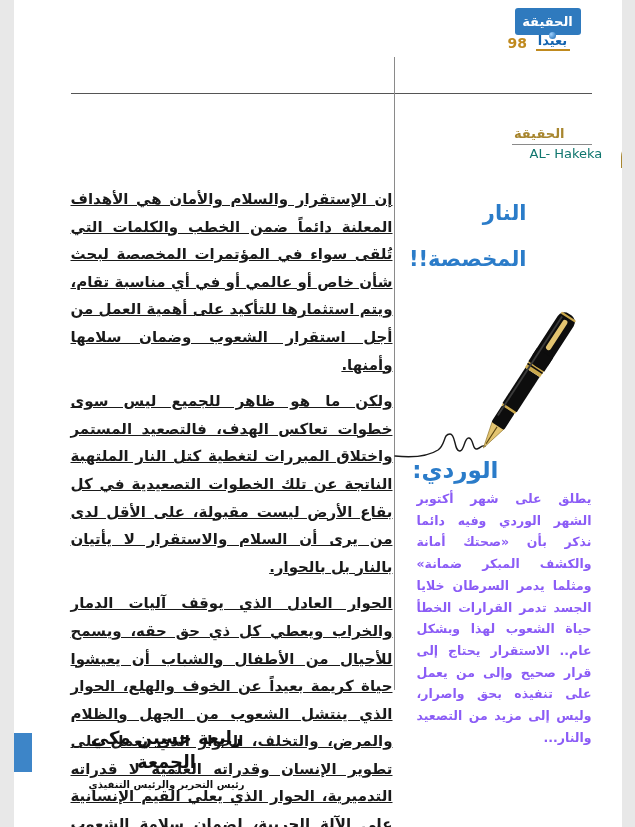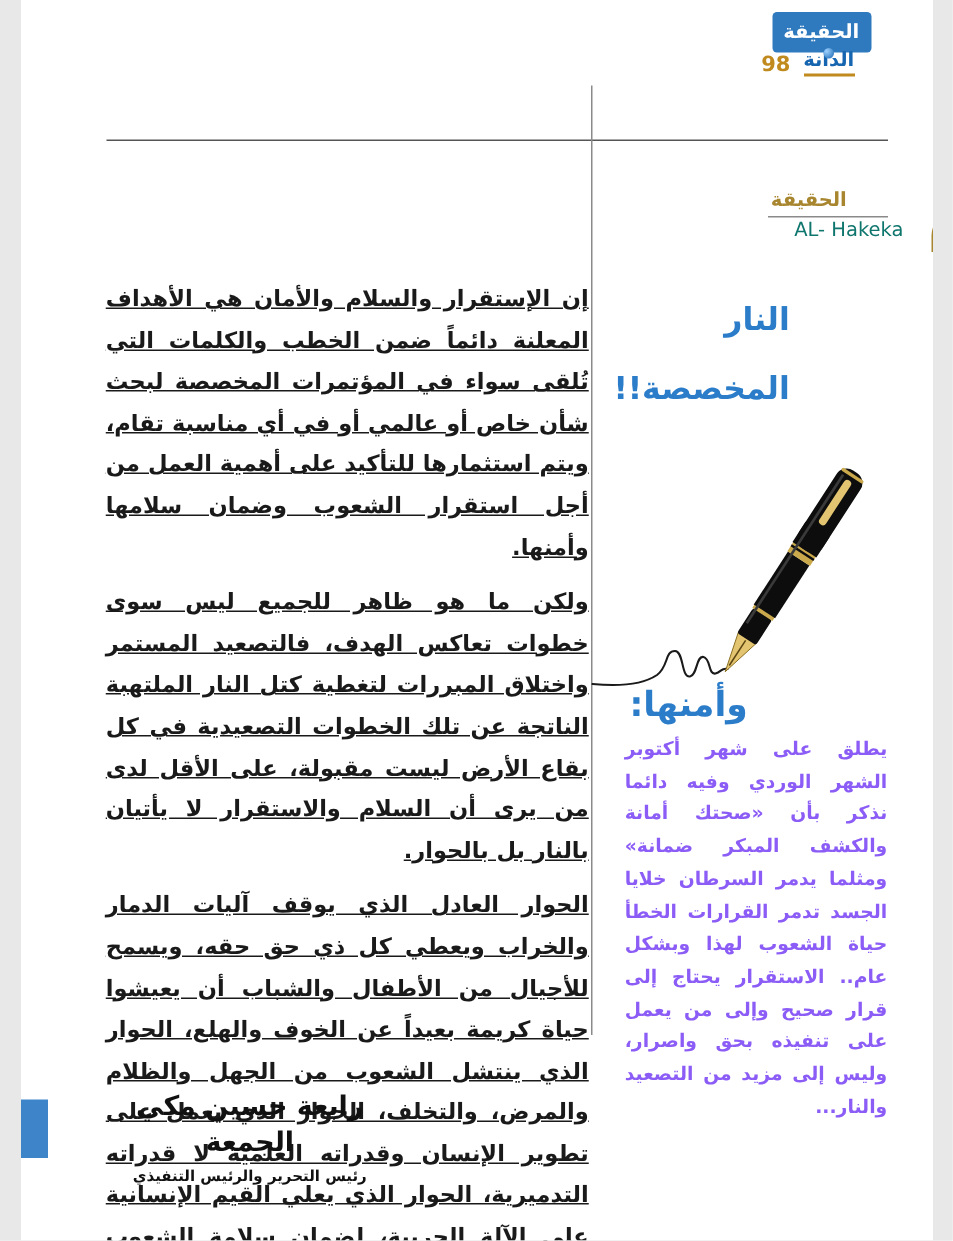--- a/index.html
+++ b/index.html
@@ -65,21 +65,21 @@
 <body>
 
 <div class="page">
 
   <div class="badge">
     <span>الحقيقة</span>
   </div>
   <div class="issue-num">98</div>
   <div class="pub-logo">
     <span class="globe"></span>
-    <span class="logo-txt">الدانة</span>
+    <span class="logo-txt">بعيدا</span>
     <span class="logo-sub"></span>
   </div>
 
   <div class="top-rule"></div>
   <div class="col-divider"></div>
 
   <div class="sec-ar">الحقيقة</div>
   <div class="sec-rule"></div>
   <div class="sec-en">AL- Hakeka</div>
   <div class="corner-blue"></div>
@@ -114,21 +114,21 @@
       <rect x="-9.5" y="-112" width="19" height="16" fill="#0d0d0d"></rect>
 
       <rect x="-6.5" y="-152" width="1.8" height="118" fill="#3a3a3a"></rect>
 
       <rect x="-2.6" y="-151" width="5.2" height="35" rx="2.6" fill="#e3c470"></rect>
 
       <rect x="-8.5" y="-156" width="17" height="2.2" rx="1" fill="#caa84c"></rect>
     </g>
   </svg>
 
-  <div class="truth-label">وأمنها:</div>
+  <div class="truth-label">الوردي:</div>
 
   <div class="side-col">يطلق على شهر أكتوبر الشهر الوردي وفيه دائما نذكر بأن «صحتك أمانة والكشف المبكر ضمانة» ومثلما يدمر السرطان خلايا الجسد تدمر القرارات الخطأ حياة الشعوب لهذا وبشكل عام.. الاستقرار يحتاج إلى قرار صحيح وإلى من يعمل على تنفيذه بحق واصرار، وليس إلى مزيد من التصعيد والنار...</div>
 
   <div class="main-col">
     <p>إن الإستقرار والسلام والأمان هي الأهداف المعلنة دائماً ضمن الخطب والكلمات التي تُلقى سواء في المؤتمرات المخصصة لبحث شأن خاص أو عالمي أو في أي مناسبة تقام، ويتم استثمارها للتأكيد على أهمية العمل من أجل استقرار الشعوب وضمان سلامها وأمنها.</p>
     <p>ولكن ما هو ظاهر للجميع ليس سوى خطوات تعاكس الهدف، فالتصعيد المستمر واختلاق المبررات لتغطية كتل النار الملتهبة الناتجة عن تلك الخطوات التصعيدية في كل بقاع الأرض ليست مقبولة، على الأقل لدى من يرى أن السلام والاستقرار لا يأتيان بالنار بل بالحوار.</p>
     <p>الحوار العادل الذي يوقف آليات الدمار والخراب ويعطي كل ذي حق حقه، ويسمح للأجيال من الأطفال والشباب أن يعيشوا حياة كريمة بعيداً عن الخوف والهلع، الحوار الذي ينتشل الشعوب من الجهل والظلام والمرض، والتخلف، الحوار الذي يعمل على تطوير الإنسان وقدراته العلمية لا قدراته التدميرية، الحوار الذي يعلي القيم الإنسانية على الآلة الحربية، لضمان سلامة الشعوب وتحقيق حياة كريمة لهم.</p>
   </div>
 
   <div class="author">

